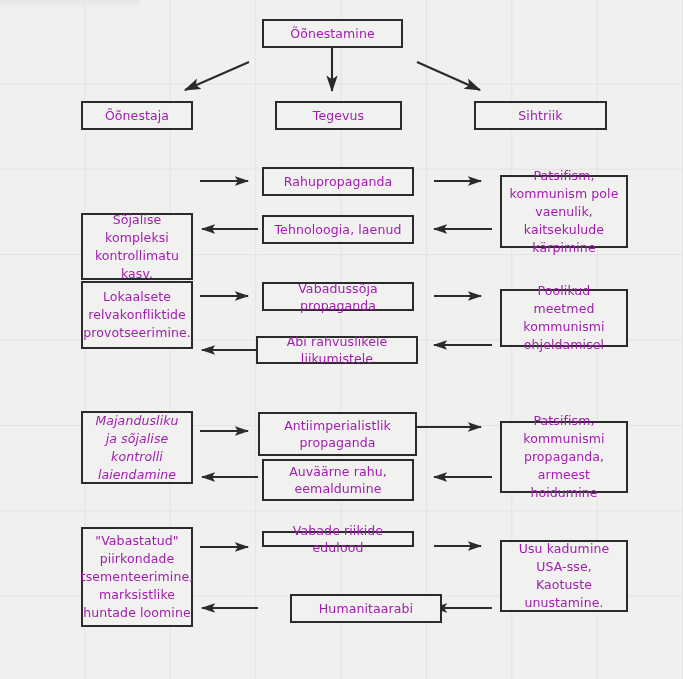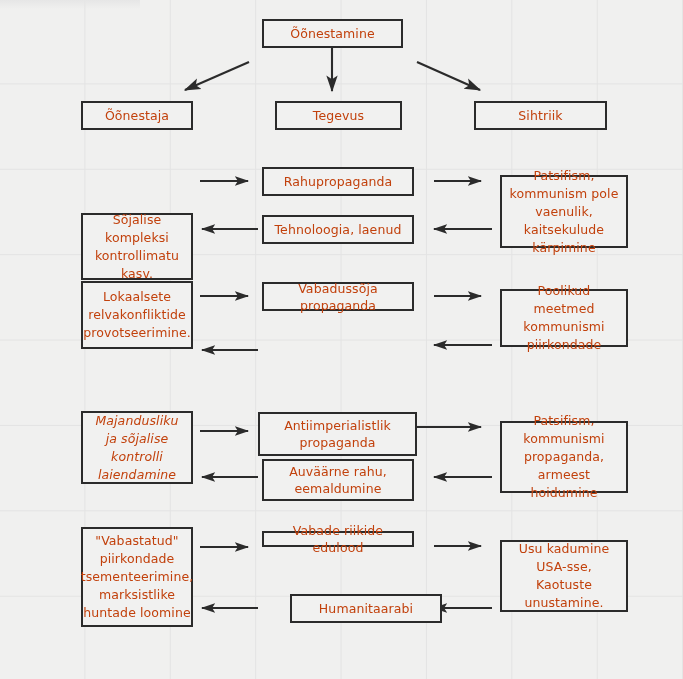--- a/index.html
+++ b/index.html
@@ -25,21 +25,21 @@
     left: 0; top: 0;
     width: 140px; height: 9px;
     background: linear-gradient(to bottom, #e6e6e6, rgba(240,240,239,0));
     pointer-events: none;
   }
   .node {
     position: absolute;
     box-sizing: border-box;
     border: 2px solid #2b2b2b;
     background: #f1f1f0;
-    color: #c2410c;
+    color: #a21caf;
     display: flex;
     align-items: center;
     justify-content: center;
     text-align: center;
     font-size: 12.5px;
     line-height: 17px;
     padding: 2px 5px;
     letter-spacing: 0.1px;
   }
   .node.tall { line-height: 18px; }
@@ -161,22 +161,25 @@
   <div class="node tall" style="left:500px; top:175px; width:128px; height:73px;">
     <span>Patsifism, kommunism pole vaenulik, kaitsekulude kärpimine</span>
   </div>
 
   <div class="node tall" style="left:81px; top:281px; width:112px; height:68px;">
     <span>Lokaalsete relvakonfliktide provotseerimine.</span>
   </div>
   <div class="node" style="left:262px; top:282px; width:152px; height:29px;">
     <span>Vabadussõja propaganda</span>
   </div>
+  <div class="node" style="left:256px; top:336px; width:162px; height:28px;">
+    <span>Abi rahvuslikele liikumistele</span>
+  </div>
   <div class="node tall" style="left:500px; top:289px; width:128px; height:58px;">
-    <span>Poolikud meetmed kommunismi piirkondade</span>
+    <span>Poolikud meetmed kommunismi ohjeldamisel</span>
   </div>
 
   <div class="node tall" style="left:81px; top:411px; width:112px; height:73px;font-style:italic;">
     <span>Majandusliku ja sõjalise kontrolli laiendamine</span>
   </div>
   <div class="node" style="left:258px; top:412px; width:159px; height:44px;">
     <span>Antiimperialistlik propaganda</span>
   </div>
   <div class="node" style="left:262px; top:459px; width:152px; height:42px;">
     <span>Auväärne rahu, eemaldumine</span>

